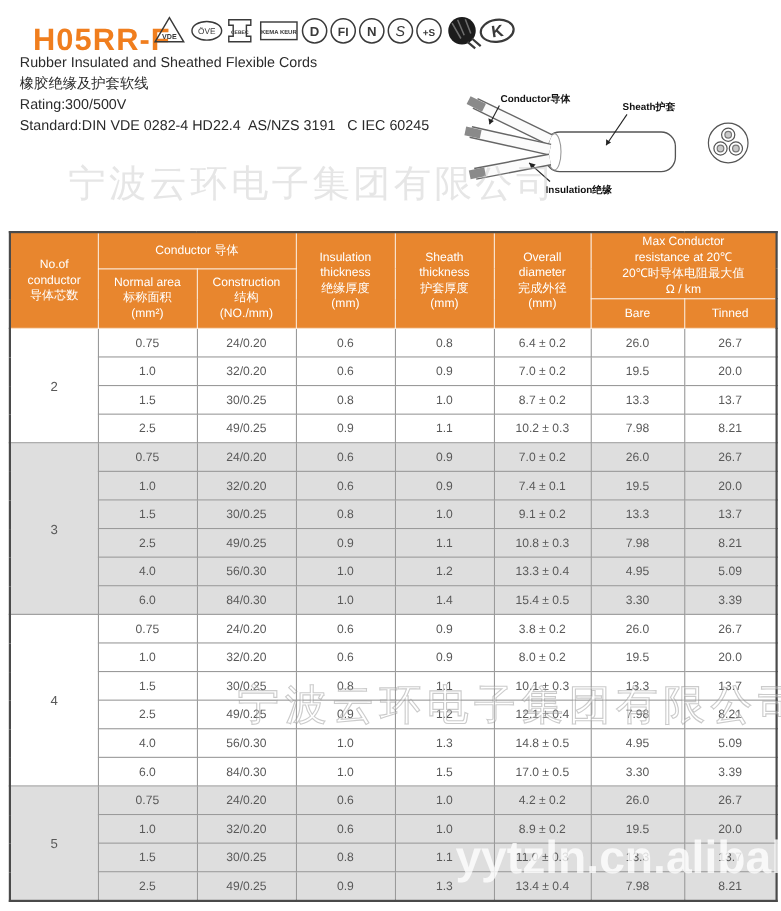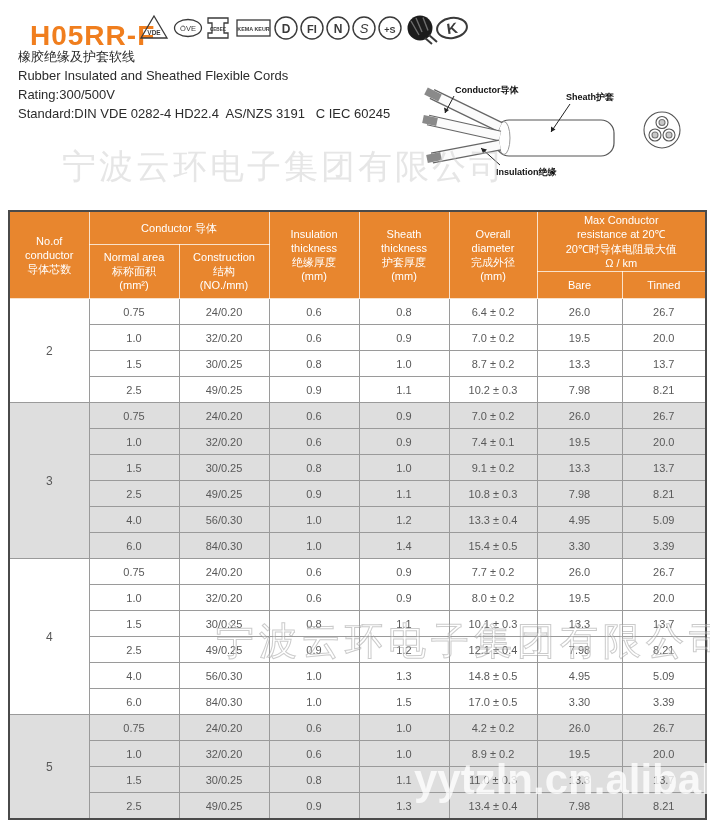--- a/index.html
+++ b/index.html
@@ -101,22 +101,22 @@
     <path d="M276,6 l6,14 M283,5.5 l5,13 M271,9 l8,14" stroke="#6e6e6e" stroke-width="1.4" fill="none"></path>
     <path d="M289,23 l8,7 M285,26 l7,6" stroke="#3a3a3a" stroke-width="2" fill="none"></path>
   </g>
   <g fill="none" stroke="#3a3a3a" stroke-width="2" transform="rotate(-8 312 16)">
     <ellipse cx="312" cy="16" rx="15" ry="10"></ellipse>
     <text x="312" y="21.5" font-size="15" fill="#3a3a3a" stroke="none" text-anchor="middle" font-weight="bold">K</text>
   </g>
 </svg>
 
 <div class="subtitles">
+  <div>Rubber Insulated and Sheathed Flexible Cords</div>
   <div>橡胶绝缘及护套软线</div>
-  <div>Rubber Insulated and Sheathed Flexible Cords</div>
   <div>Rating:300/500V</div>
   <div>Standard:DIN VDE 0282-4 HD22.4  AS/NZS 3191   C IEC 60245</div>
 </div>
 
 <svg class="cable-diagram" viewBox="0 0 292 112">
 
   <g>
     <rect x="78" y="38" width="118" height="36" rx="13" fill="#ffffff" stroke="#555" stroke-width="1.2"></rect>
     <ellipse cx="86" cy="56" rx="6" ry="16.5" fill="none" stroke="#9a9a9a" stroke-width="1"></ellipse>
   </g>
@@ -298,21 +298,21 @@
           <td>15.4 ± 0.5</td>
           <td>3.30</td>
           <td>3.39</td>
         </tr>
         <tr>
           <td rowspan="6" class="group-cell">4</td>
           <td>0.75</td>
           <td>24/0.20</td>
           <td>0.6</td>
           <td>0.9</td>
-          <td>7.7 ± 0.2</td>
+          <td>3.8 ± 0.2</td>
           <td>26.0</td>
           <td>26.7</td>
         </tr>
         <tr>
           <td>1.0</td>
           <td>32/0.20</td>
           <td>0.6</td>
           <td>0.9</td>
           <td>8.0 ± 0.2</td>
           <td>19.5</td>

